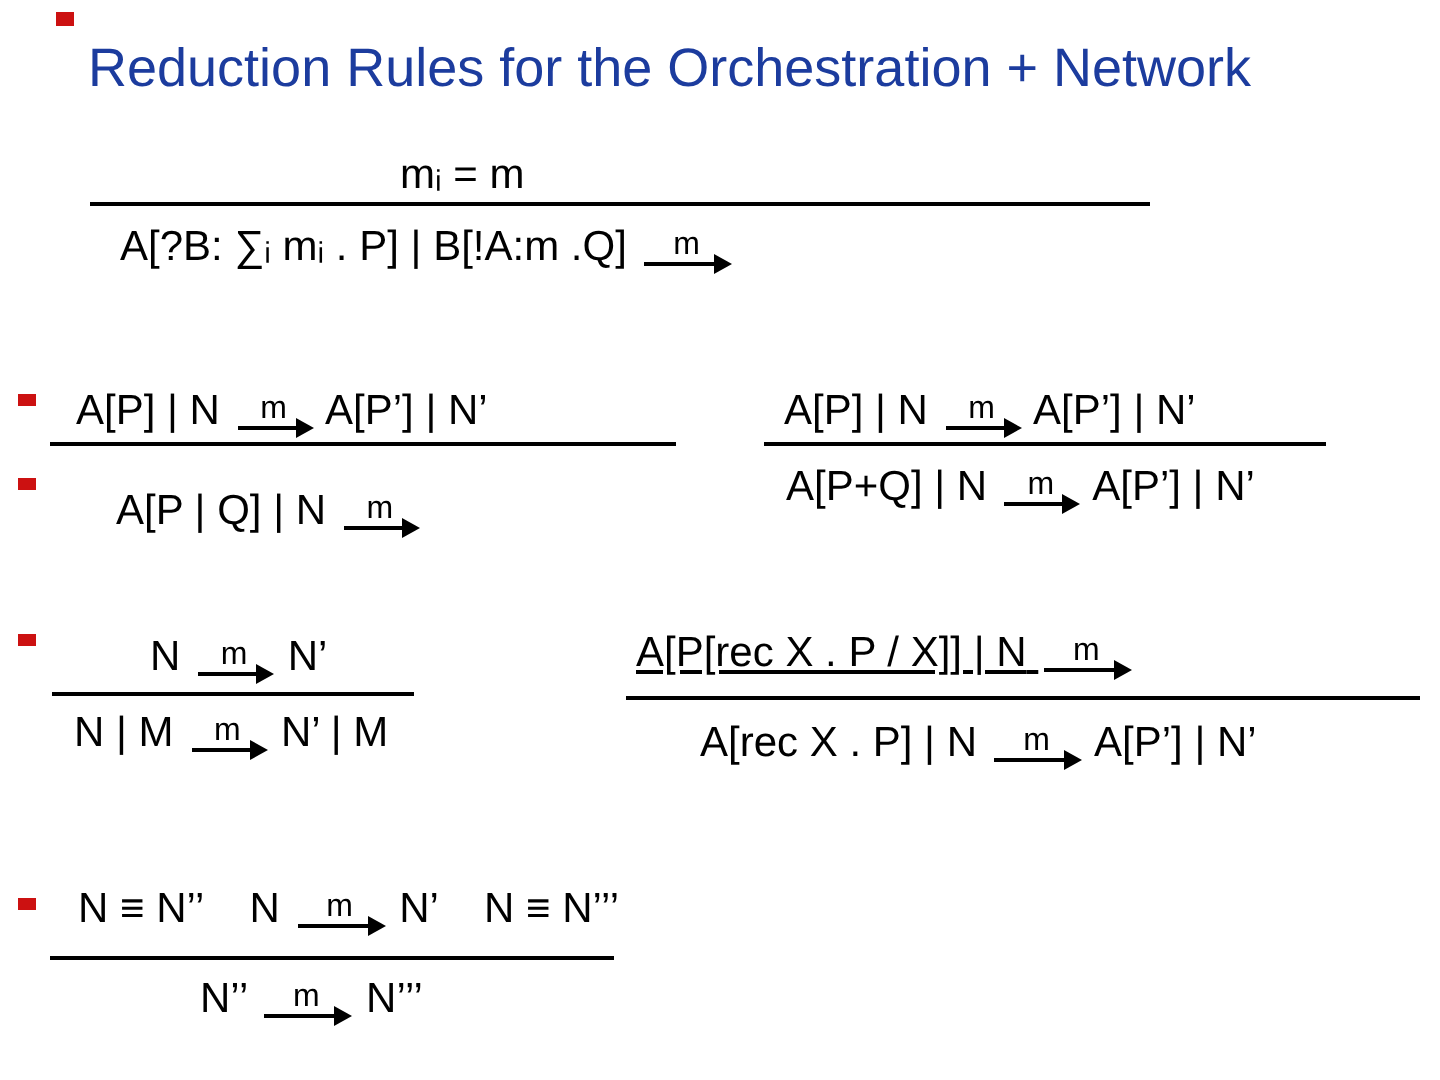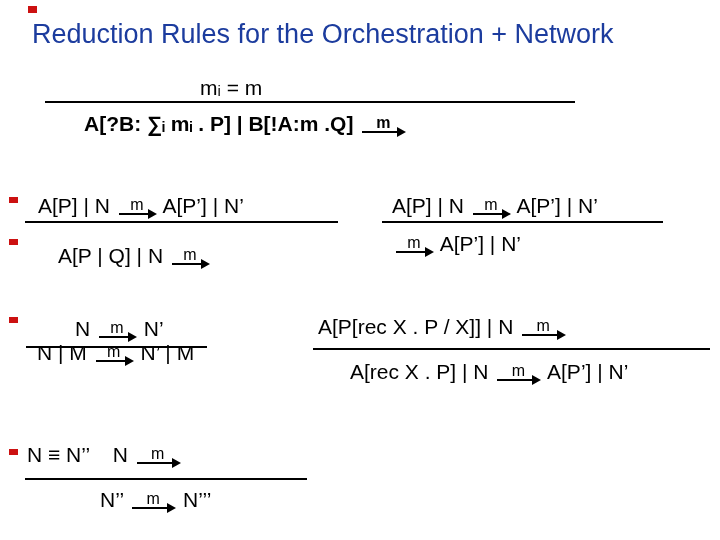--- a/index.html
+++ b/index.html
@@ -1,51 +1,51 @@
 <!DOCTYPE html>
 <html><head>
 <meta charset="utf-8">
 <style>
   html,body{margin:0;padding:0;background:#ffffff;}
   #slide{position:relative;width:720px;height:540px;background:#ffffff;overflow:hidden;
          font-family:"Liberation Sans","DejaVu Sans",sans-serif;color:#000;}
-  .title{position:absolute;font-size:27px;font-weight:500;letter-spacing:0px;white-space:pre;}
+  .title{position:absolute;font-size:27px;font-weight:500;letter-spacing:0px;white-space:pre;margin-left:12px;}
   .row{position:absolute;white-space:nowrap;font-size:21px;}
   .seg{white-space:pre;}
   .bar{position:absolute;height:2px;background:#000;}
   .marrow{display:inline-flex;flex-direction:column;align-items:center;margin:0 3px;vertical-align:3px;}
   .mlabel{font-size:16px;line-height:12px;}
   .mline{position:relative;width:36px;height:2px;background:#000;margin-top:2px;}
   .mline::after{content:"";position:absolute;right:-2px;top:-4px;width:0;height:0;
                 border-left:9px solid #000;border-top:5px solid transparent;border-bottom:5px solid transparent;}
   .wide .mline{width:42px;}
   .bullet{position:absolute;width:9px;height:6px;}
   
   #title{left:32px;top:19px;}
   #b1{left:28px;top:6px;height:7px;}
   #b2{left:9px;top:197px;}
   #b3{left:9px;top:239px;}
   #b4{left:9px;top:317px;}
   #b5{left:9px;top:449px;}
   #r1p{left:200px;top:76px;}
   #r1bar{left:45px;top:101px;width:530px;}
-  #r1c{left:84px;top:112px;font-weight:bold;}
+  #r1c{left:60px;top:112px;}
   #r2p{left:38px;top:194px;}
   #r2bar{left:25px;top:221px;width:313px;}
   #r2c{left:14px;top:244px;margin-left:44px;}
   #r3p{left:392px;top:194px;}
   #r3bar{left:382px;top:221px;width:281px;}
   #r3c{left:393px;top:232px;}
   #r4p{left:75px;top:317px;}
   #r4bar{left:26px;top:346px;width:181px;}
-  #r4c{left:37px;top:341px;}
-  #r5p{left:318px;top:315px;}
+  #r4c{left:37px;top:355px;}
+  #r5p{left:318px;top:315px;text-decoration:underline;}
   #r5bar{left:313px;top:348px;width:397px;}
   #r5c{left:350px;top:360px;}
-  #r6p{left:27px;top:443px;}
+  #r6p{left:39px;top:443px;}
   #r6bar{left:25px;top:478px;width:282px;}
   #r6c{left:100px;top:488px;}
 </style>
 </head>
 <body>
 
 <div id="slide">
 
   <div id="title" class="title" style="color: rgb(28, 60, 158);">Reduction Rules for the Orchestration + Network</div>
 
@@ -87,20 +87,21 @@
   <div id="r3p" class="row">
     <span class="seg">A[P] | N</span>
     <span class="marrow">
         <span class="mlabel">m</span>
         <span class="mline"></span>
       </span>
     <span class="seg">A[P’] | N’</span>
   </div>
   <div id="r3bar" class="bar"></div>
   <div id="r3c" class="row">
+    <span class="seg">A[P+Q] | N</span>
     <span class="marrow">
         <span class="mlabel">m</span>
         <span class="mline"></span>
       </span>
     <span class="seg">A[P’] | N’</span>
   </div>
 
   <div id="r4p" class="row">
     <span class="seg">N</span>
     <span class="marrow">
@@ -135,20 +136,21 @@
       </span>
     <span class="seg">A[P’] | N’</span>
   </div>
 
   <div id="r6p" class="row">
     <span class="seg">N ≡ N’’    N</span>
     <span class="marrow wide">
         <span class="mlabel">m</span>
         <span class="mline"></span>
       </span>
+    <span class="seg">N’    N ≡ N’’’</span>
   </div>
   <div id="r6bar" class="bar"></div>
   <div id="r6c" class="row">
     <span class="seg">N’’</span>
     <span class="marrow wide">
         <span class="mlabel">m</span>
         <span class="mline"></span>
       </span>
     <span class="seg">N’’’</span>
   </div>

